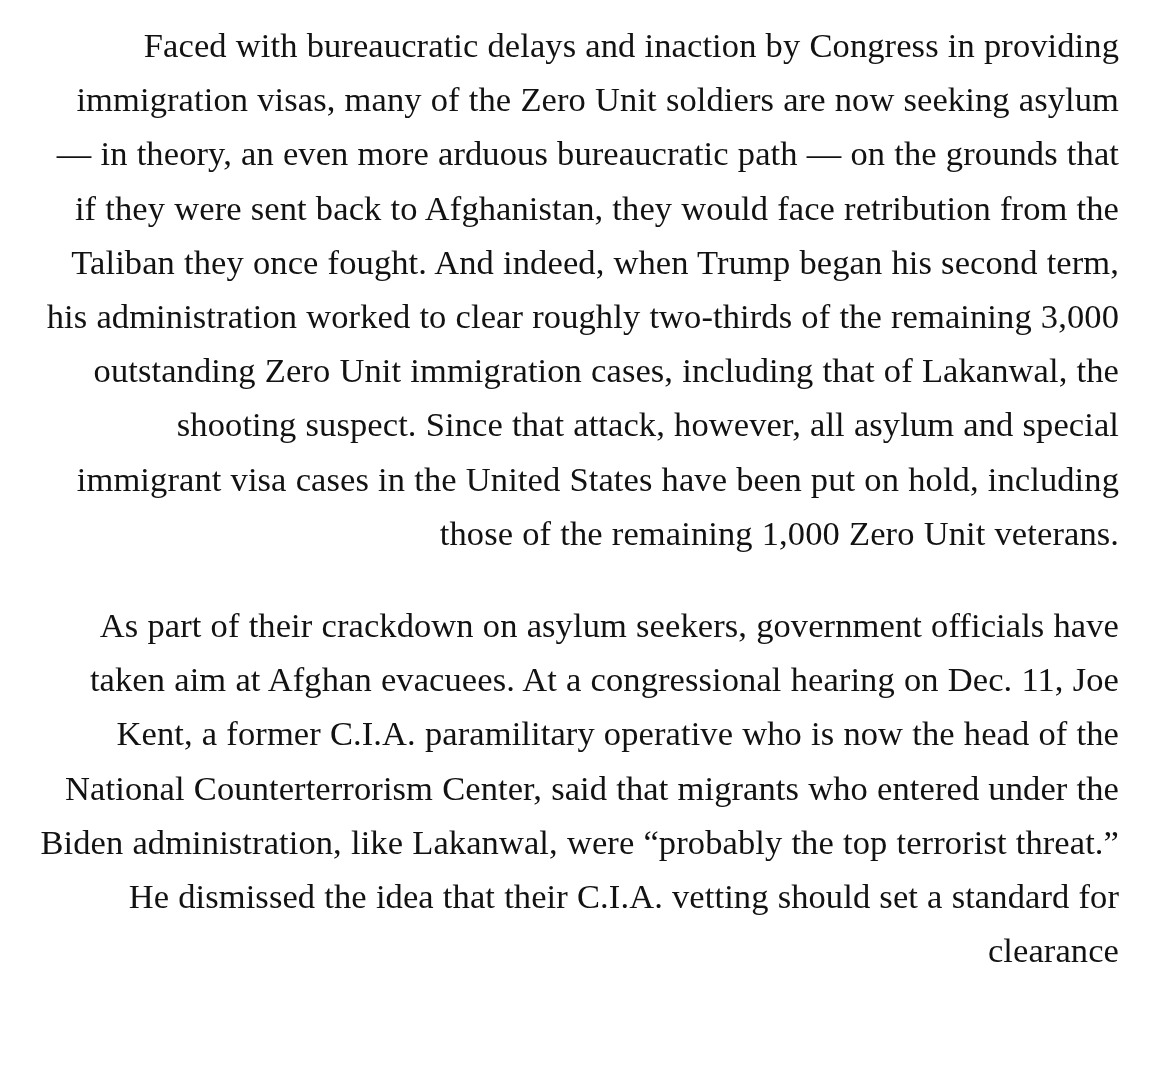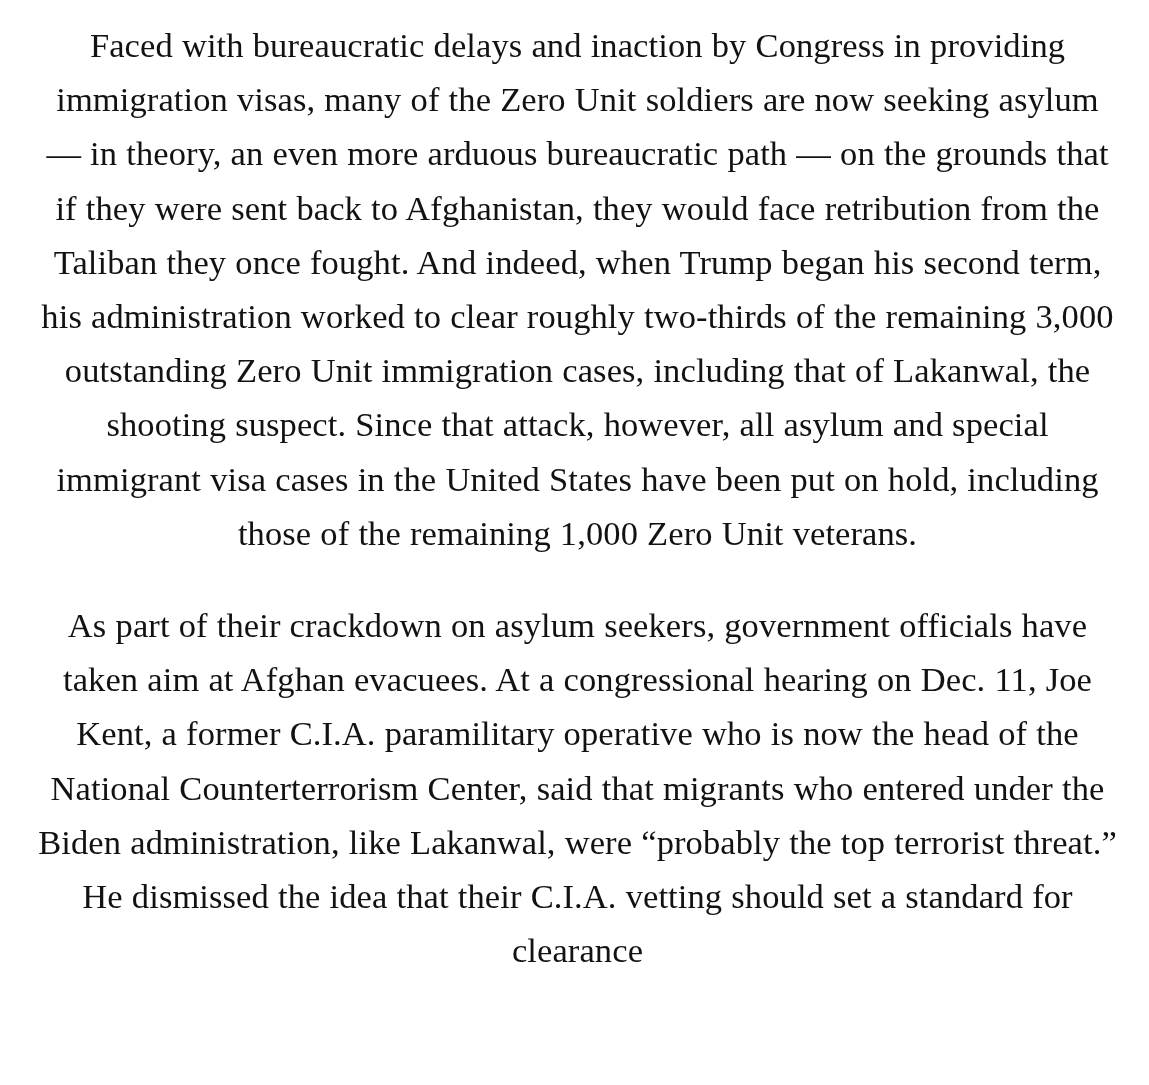--- a/index.html
+++ b/index.html
@@ -17,21 +17,21 @@
   .article {
     box-sizing: border-box;
     width: 1149px;
     padding: 18px 30px 0 36px;
   }
   .para {
     font-size: 34.5px;
     line-height: 54.2px;
     color: #121212;
     margin: 0 0 38px 0;
-    text-align: center;
+    text-align: right;
     letter-spacing: 0.1px;
     word-spacing: 0.4px;
   }
   .para:last-child {
     margin-bottom: 0;
   }
 </style>
 </head>
 <body>
 

